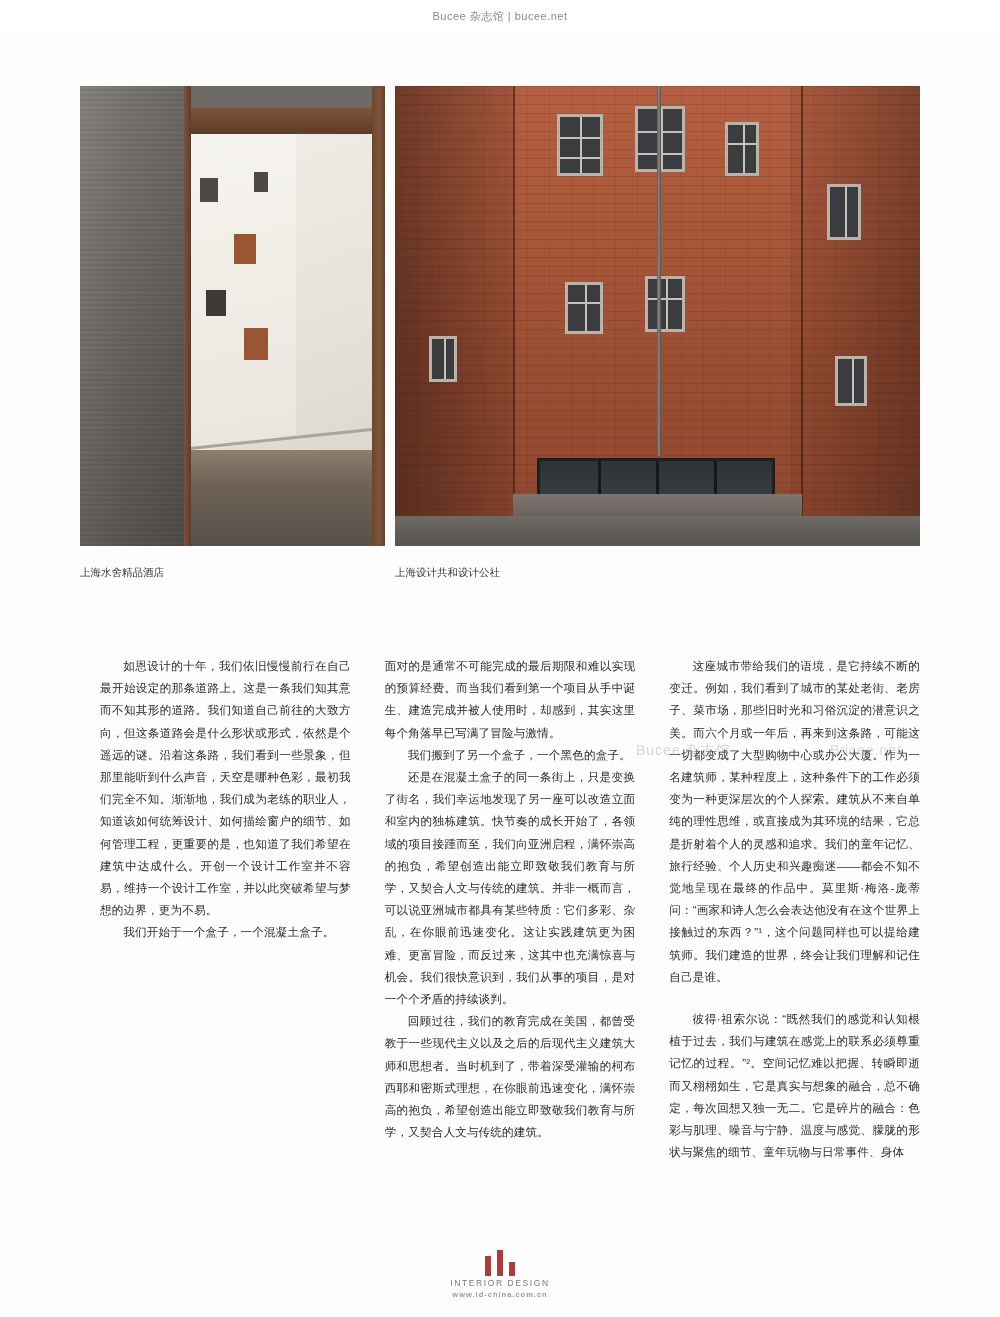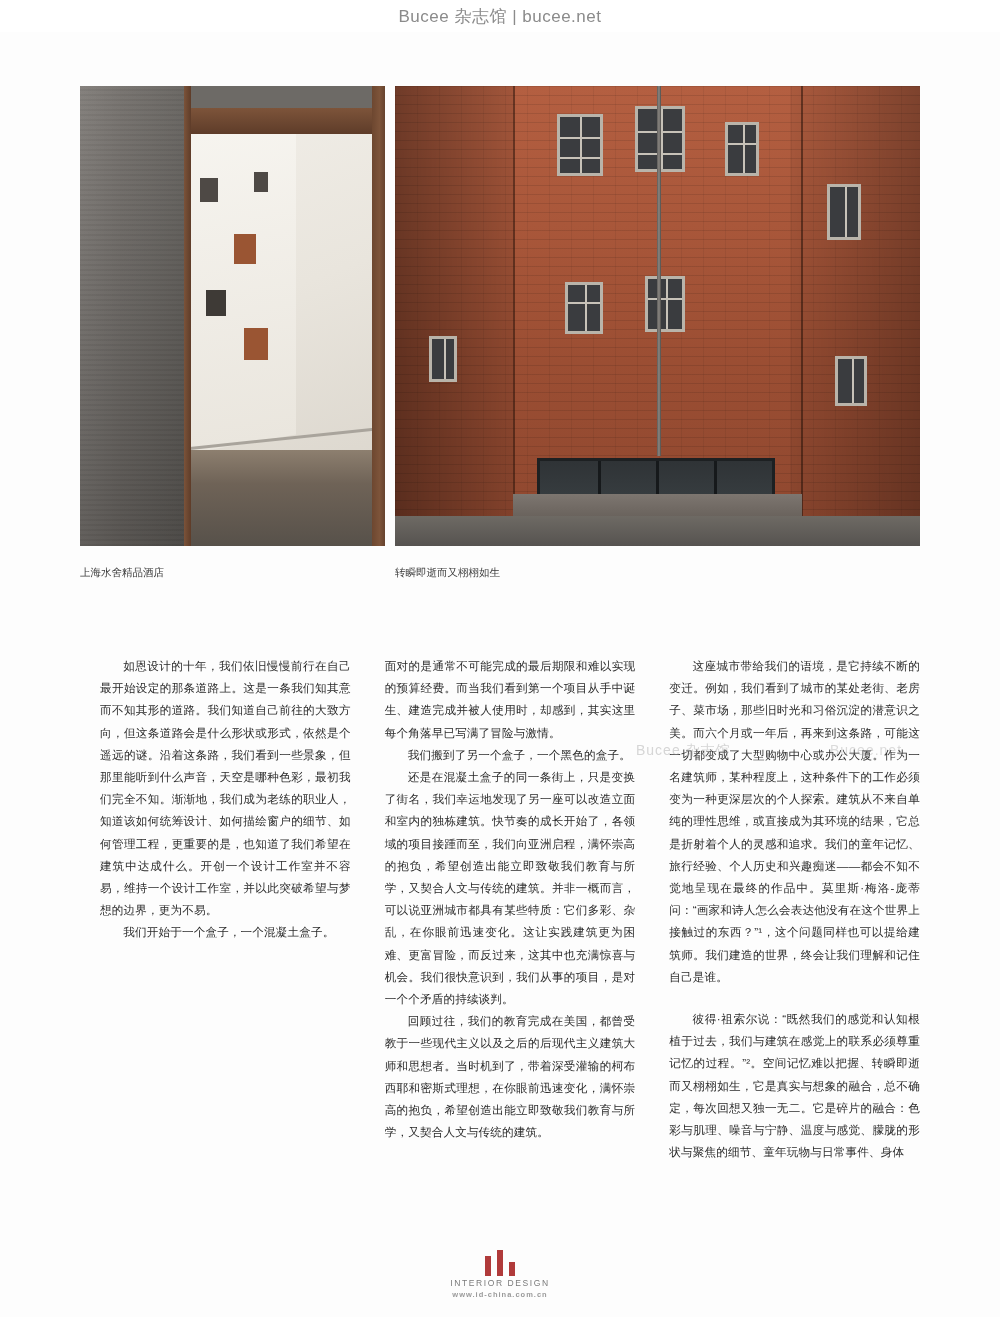--- a/index.html
+++ b/index.html
@@ -23,21 +23,21 @@
   
   .top-watermark {
     position: absolute;
     top: 0;
     left: 0;
     width: 1000px;
     height: 32px;
     display: flex;
     align-items: center;
     justify-content: center;
-    font-size: 17px;
+    font-size: 11px;
     color: #8b8b8b;
     letter-spacing: 0.5px;
     background: #ffffff;
   }
 
   
   .images {
     position: absolute;
     top: 86px;
     left: 80px;
@@ -365,21 +365,21 @@
         <div class="white-bin" style="left:86px;top:80px;"></div>
       </div>
 
       <div class="ground2"></div>
       <div class="ground"></div>
     </div>
   </div>
 
   <div class="captions">
     <div class="caption left">上海水舍精品酒店</div>
-    <div class="caption right">转瞬即逝而又栩栩如生</div>
+    <div class="caption right">上海设计共和设计公社</div>
   </div>
 
   <div class="columns">
 
     <div class="col">
       <p>如恩设计的十年，我们依旧慢慢前行在自己最开始设定的那条道路上。这是一条我们知其意而不知其形的道路。我们知道自己前往的大致方向，但这条道路会是什么形状或形式，依然是个遥远的谜。沿着这条路，我们看到一些景象，但那里能听到什么声音，天空是哪种色彩，最初我们完全不知。渐渐地，我们成为老练的职业人，知道该如何统筹设计、如何描绘窗户的细节、如何管理工程，更重要的是，也知道了我们希望在建筑中达成什么。开创一个设计工作室并不容易，维持一个设计工作室，并以此突破希望与梦想的边界，更为不易。</p>
       <p>我们开始于一个盒子，一个混凝土盒子。</p>
     </div>
 
     <div class="col">

